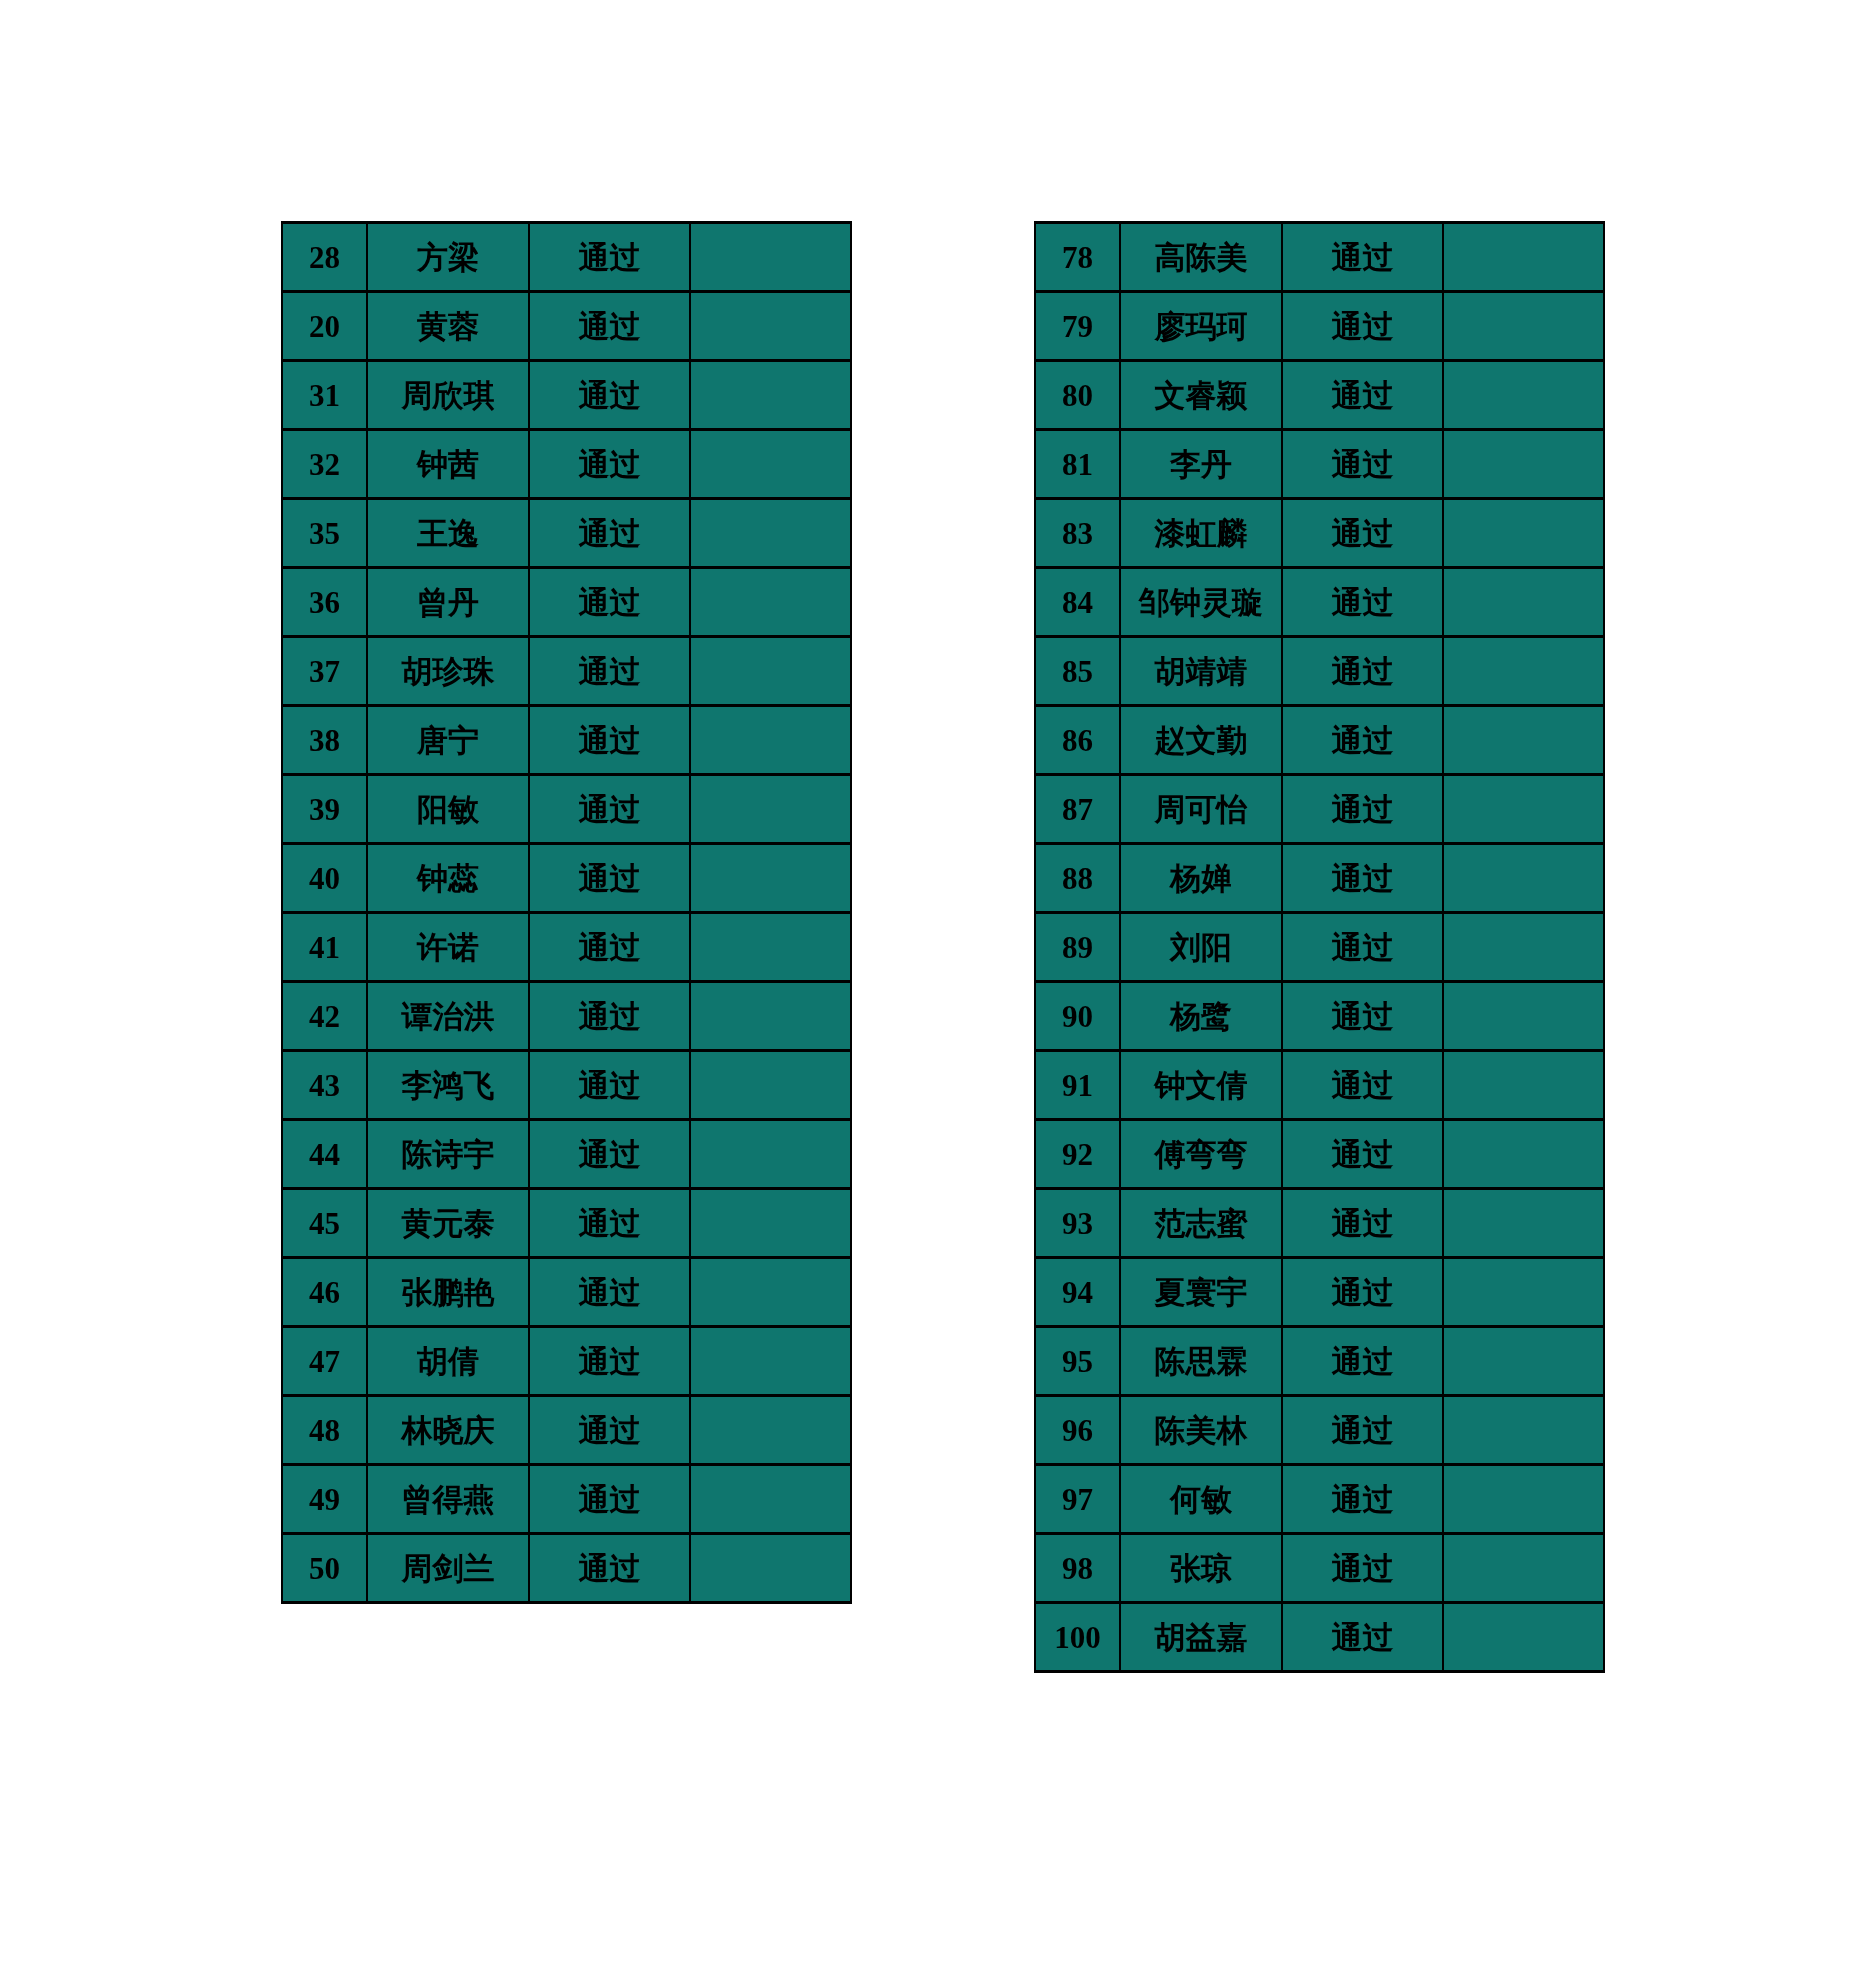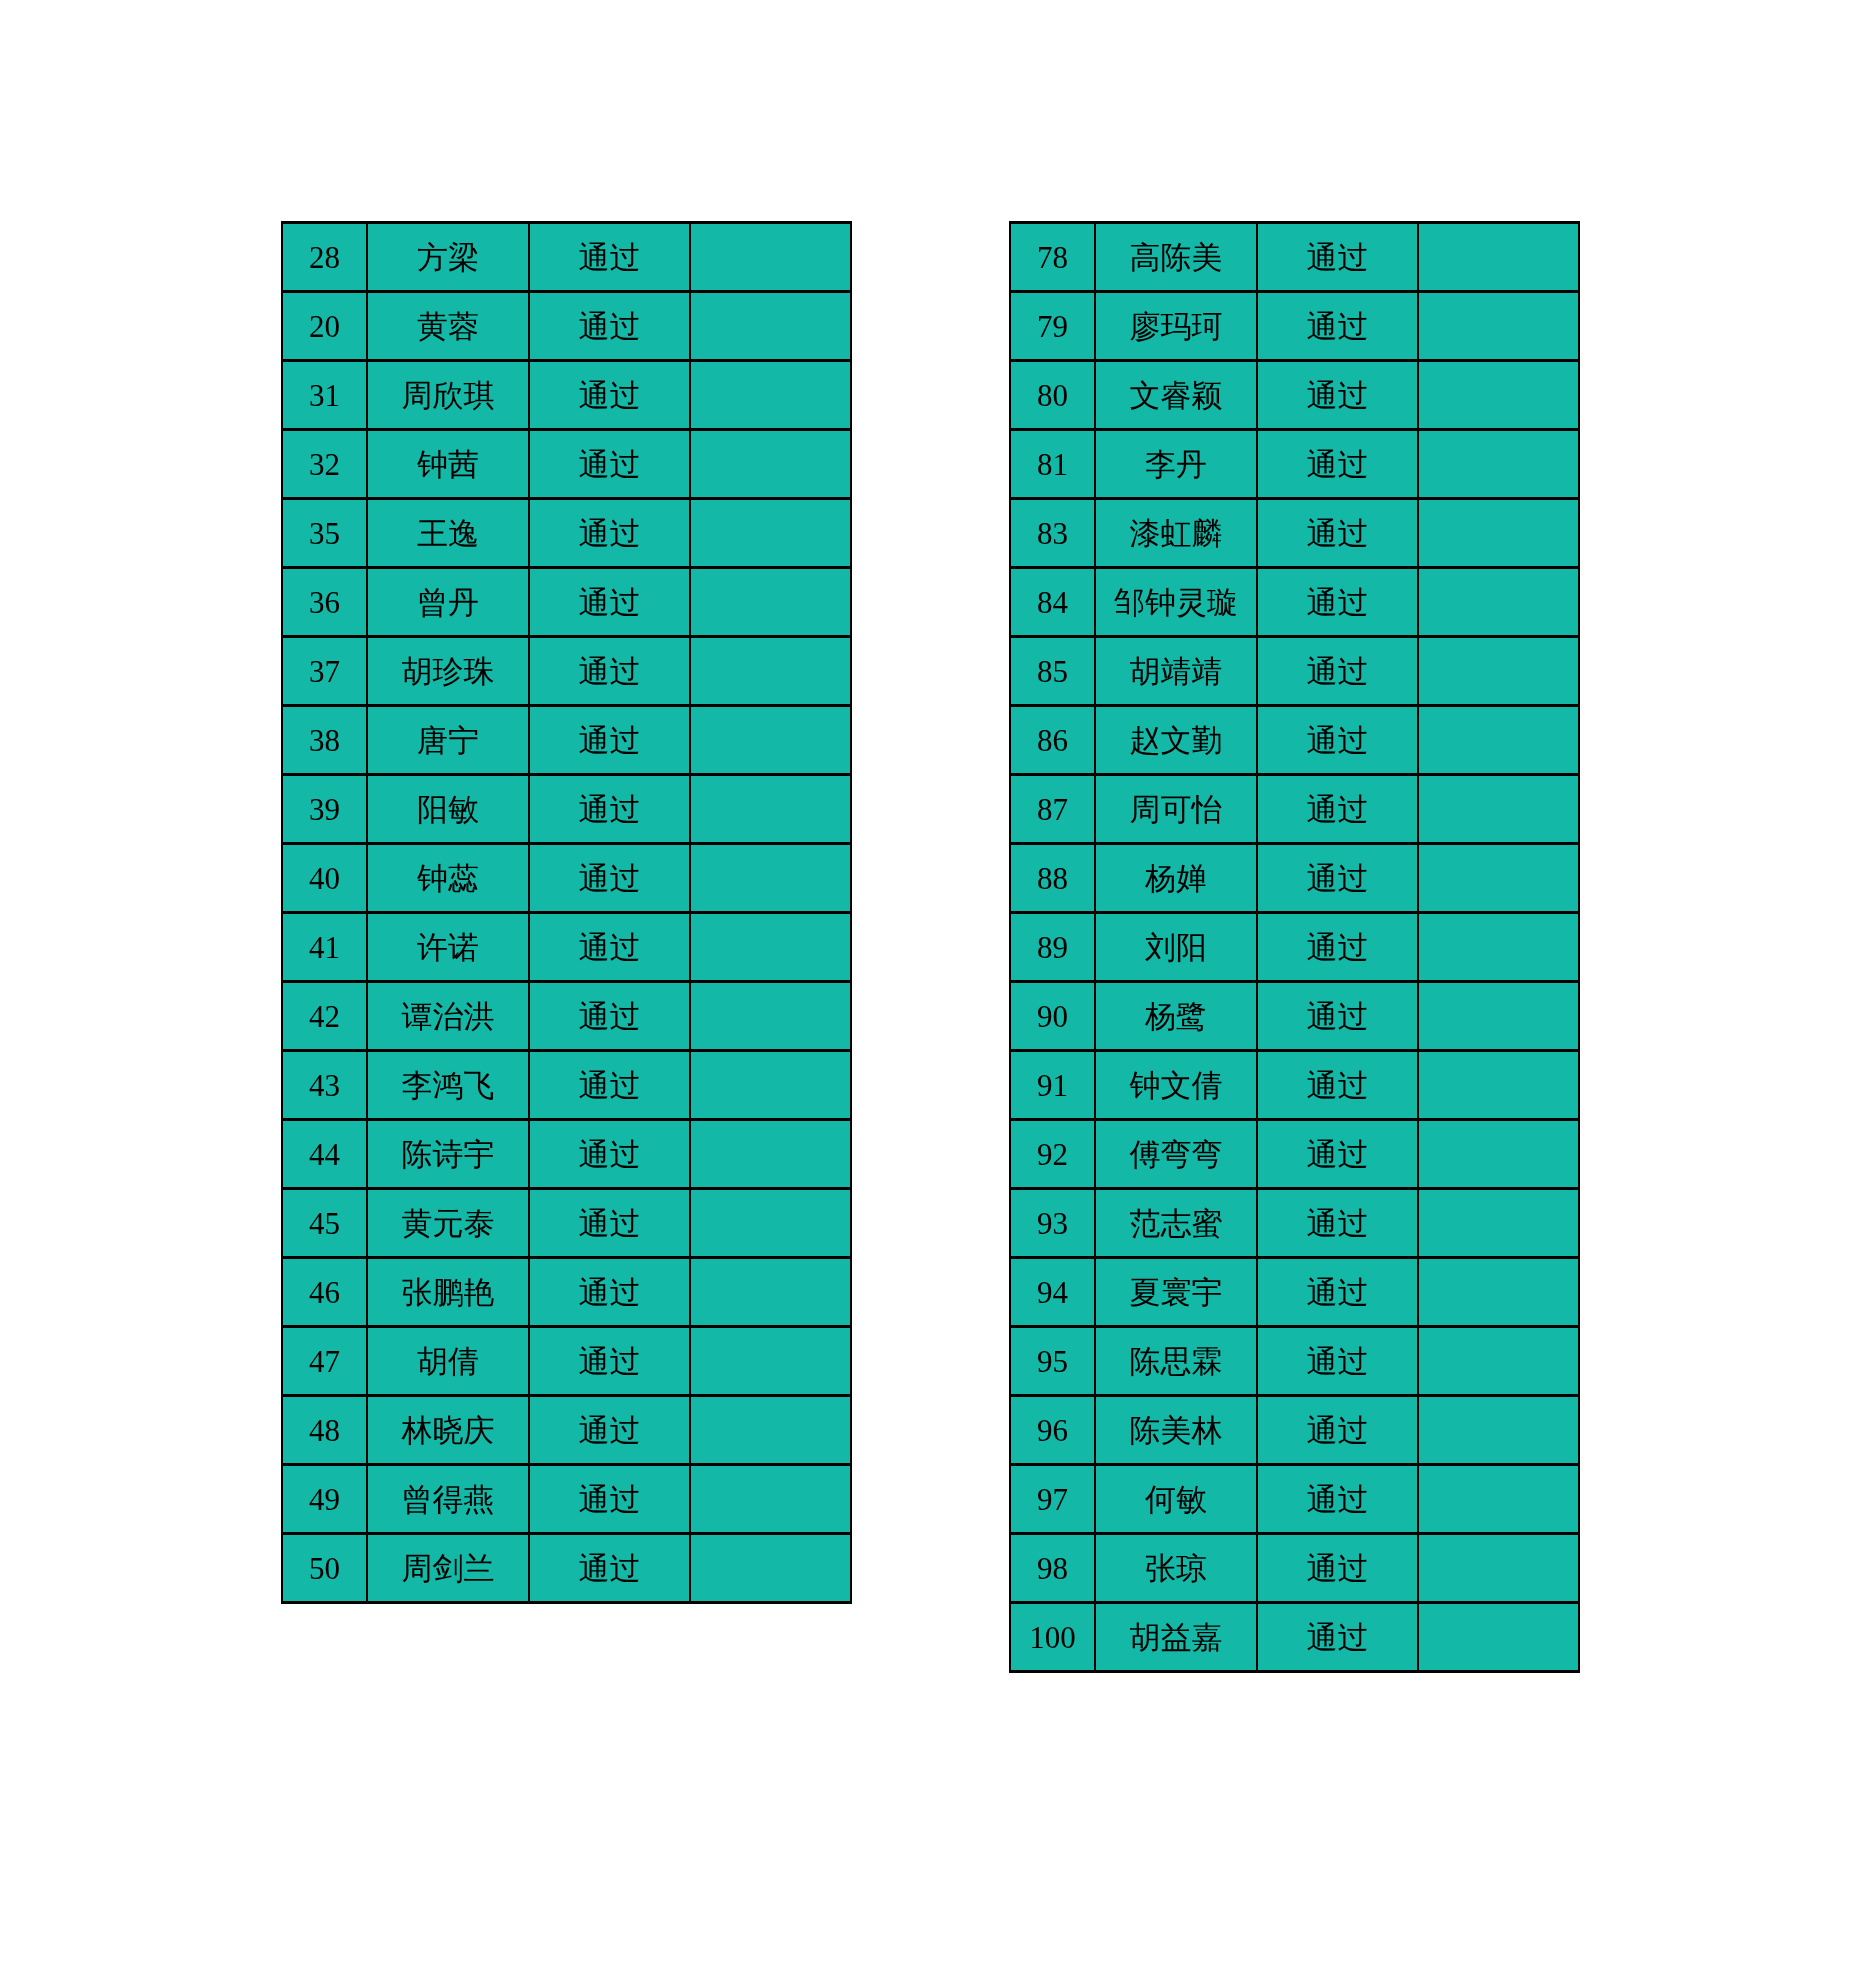--- a/index.html
+++ b/index.html
@@ -18,24 +18,25 @@
     position: absolute;
     left: 0; top: 0;
     width: 1872px;
     height: 2647px;
     background: #ffffff;
   }
   table.roster {
     position: absolute;
     border-collapse: collapse;
     table-layout: fixed;
-    background: #14b8a6;
+    background: #0f766e;
+    font-weight: bold;
   }
   #table-left  { left: 281px;  top: 221px; width: 569px; }
-  #table-right { left: 1009px; top: 221px; width: 570px; }
+  #table-right { left: 1034px; top: 221px; width: 570px; }
   table.roster td {
     border: 2.4px solid #000000;
     border-top-width: 3.5px;
     border-bottom-width: 3.5px;
     height: 66px;
     padding: 0;
     text-align: center;
     vertical-align: middle;
     font-size: 31px;
     line-height: 1;

